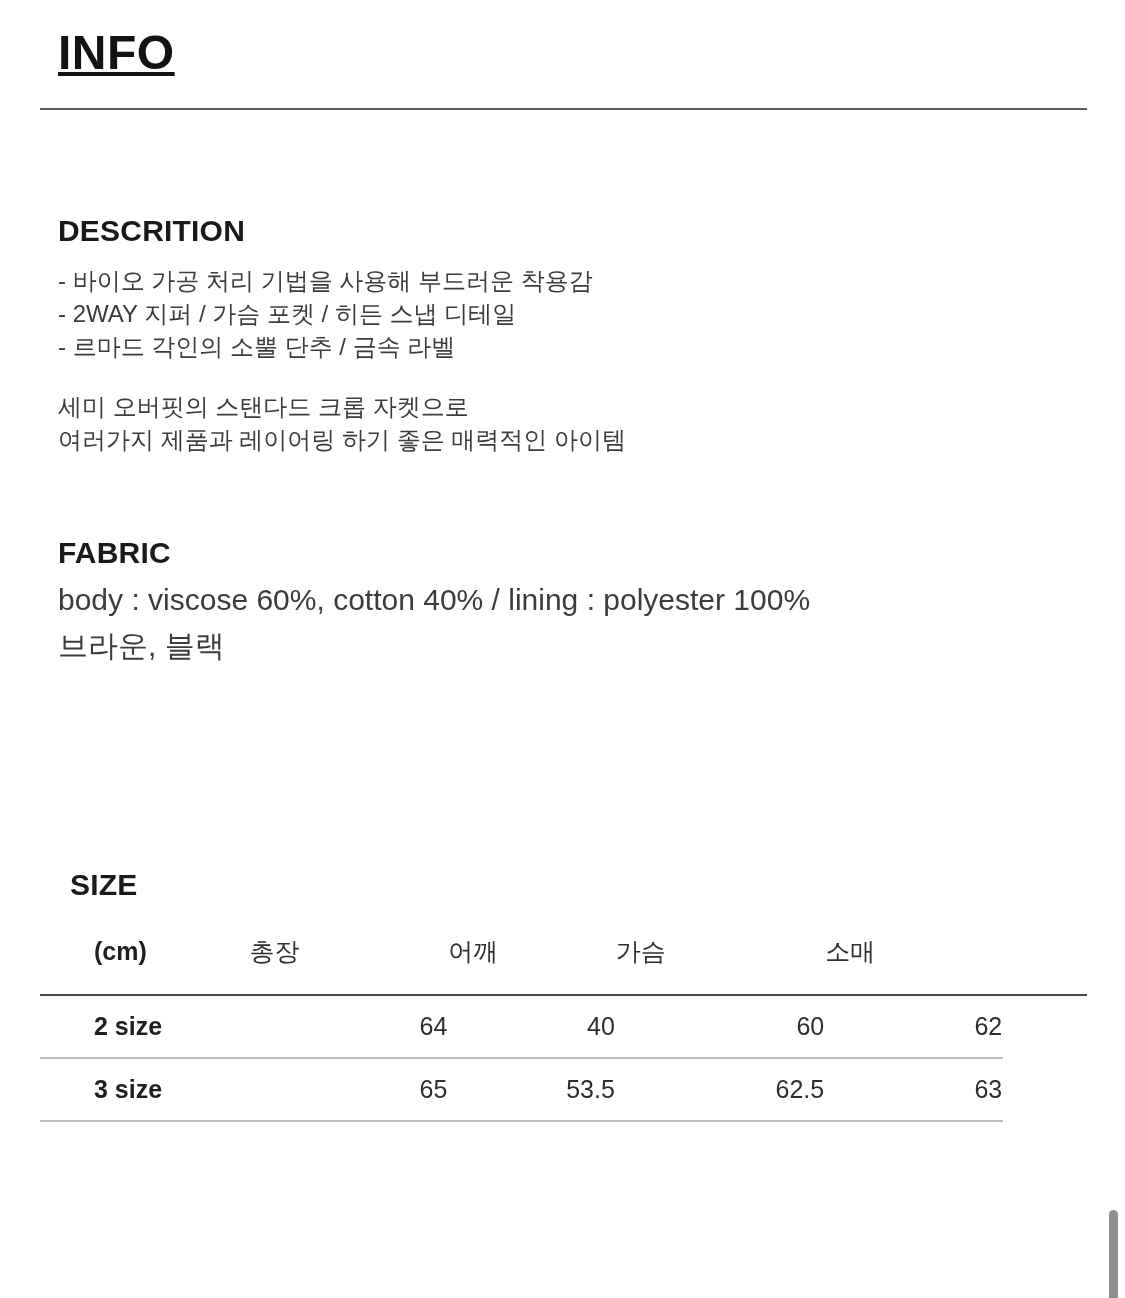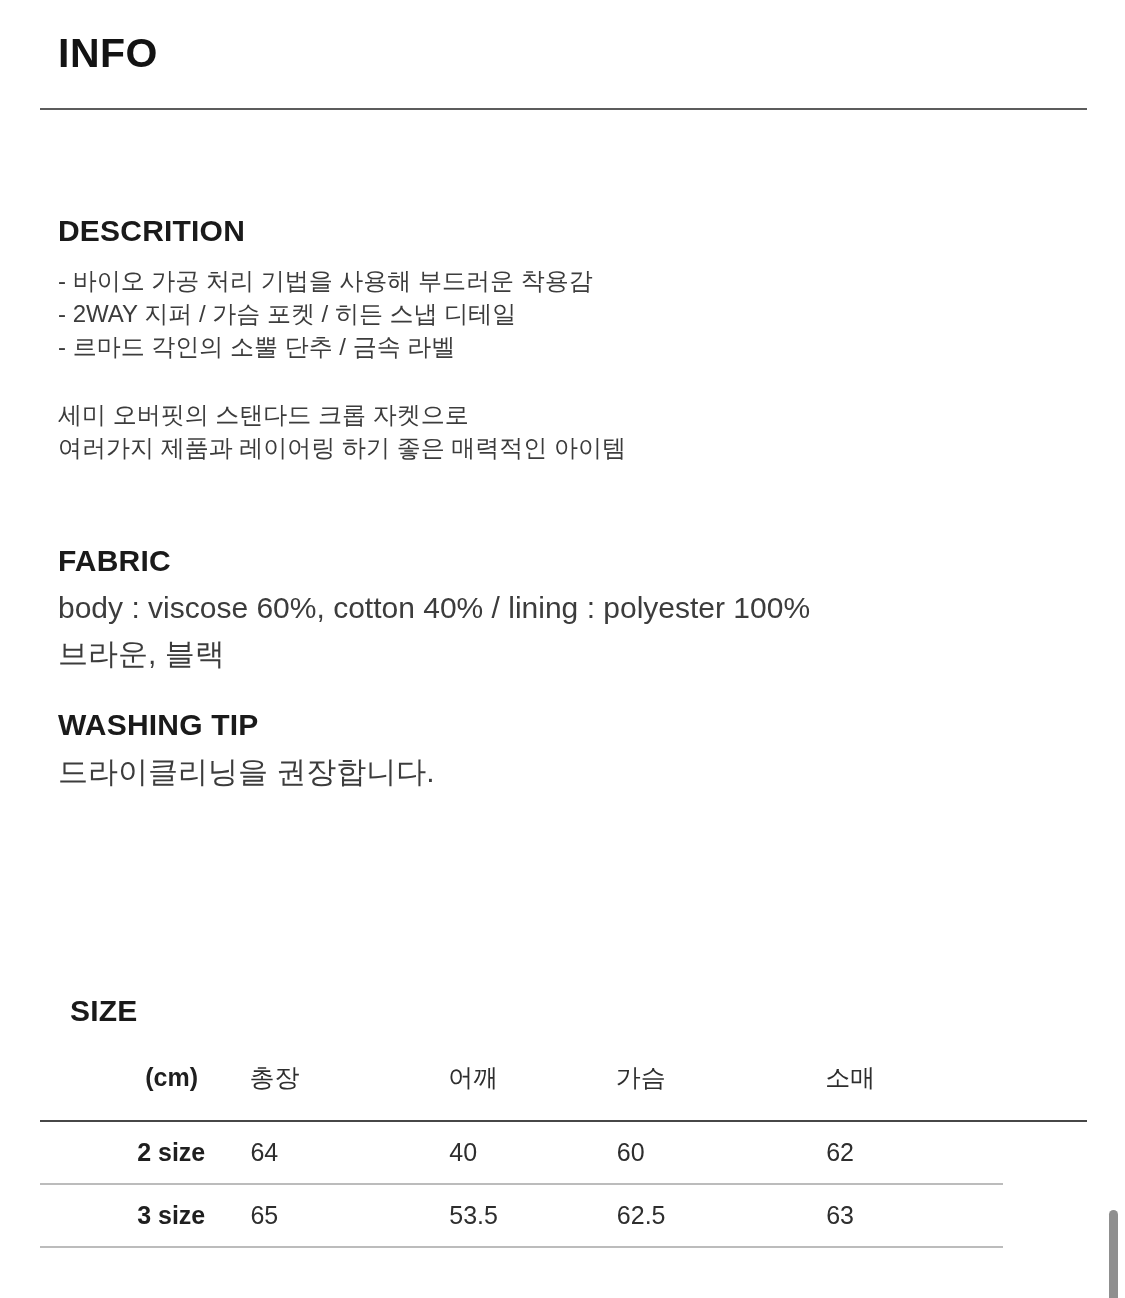--- a/index.html
+++ b/index.html
@@ -14,25 +14,26 @@
     position: relative;
     overflow: hidden;
     font-family: "Liberation Sans", "DejaVu Sans", sans-serif;
     color: #3c3c3c;
   }
   .page {
     padding: 0 38px 0 40px;
   }
   .info-title {
     margin: 24px 0 0 18px;
-    font-size: 41px;
+    font-size: 48px;
     font-weight: 700;
     line-height: 58px;
     color: #131313;
     letter-spacing: 0.5px;
+    text-decoration: underline;
   }
   .top-rule {
     border: none;
     border-top: 2px solid #5c5c5c;
     margin: 26px 0 0 0;
   }
   .section-heading {
     margin: 0 0 0 18px;
     font-size: 30px;
     font-weight: 700;
@@ -53,21 +54,21 @@
   }
   .bullets {
     margin: 16px 0 0 18px;
     padding: 0;
     list-style: none;
     font-size: 24px;
     line-height: 33px;
     color: #3c3c3c;
   }
   .paragraph {
-    margin: 35px 0 0 18px;
+    margin: 27px 0 0 18px;
     font-size: 24px;
     line-height: 33px;
     color: #3c3c3c;
   }
   .paragraph div { display: block; }
   .size-table {
     width: 100%;
     border-collapse: collapse;
     table-layout: fixed;
     margin-top: 0;
@@ -75,34 +76,34 @@
   .size-table th {
     font-size: 25px;
     font-weight: 400;
     color: #2e2e2e;
     text-align: left;
     padding: 33px 0 26px 0;
     border-bottom: 2px solid #474747;
   }
   .size-table th.row-head,
   .size-table td.row-head {
-    text-align: center;
+    text-align: left;
     padding-left: 54px;
     font-weight: 700;
     color: #1f1f1f;
   }
   .size-table th.spacer,
   .size-table td.spacer {
     border-bottom-color: transparent;
   }
   .size-table th.spacer { border-bottom: 2px solid #474747; }
   .size-table td {
     font-size: 25px;
     color: #2e2e2e;
-    text-align: left;
+    text-align: right;
     height: 63px;
     vertical-align: middle;
     border-bottom: 2px solid #bcbcbc;
   }
   .scrollbar-thumb {
     position: absolute;
     top: 1210px;
     right: 7px;
     width: 9px;
     height: 96px;
@@ -132,24 +133,20 @@
 
   <section>
     <h2 class="section-heading mt-fabric">FABRIC</h2>
     <p class="body-text">body : viscose 60%, cotton 40% / lining : polyester 100%</p>
   </section>
 
   <section>
     <p class="body-text">브라운, 블랙</p>
   </section>
 
-  <section>
-    <h2 class="section-heading mt-wash">WASHING TIP</h2>
-    <p class="body-text">드라이클리닝을 권장합니다.</p>
-  </section>
 
   <section>
     <h2 class="section-heading mt-size">SIZE</h2>
 
     <table class="size-table">
       <colgroup>
         <col style="width:20%">
         <col style="width:19%">
         <col style="width:16%">
         <col style="width:20%">

